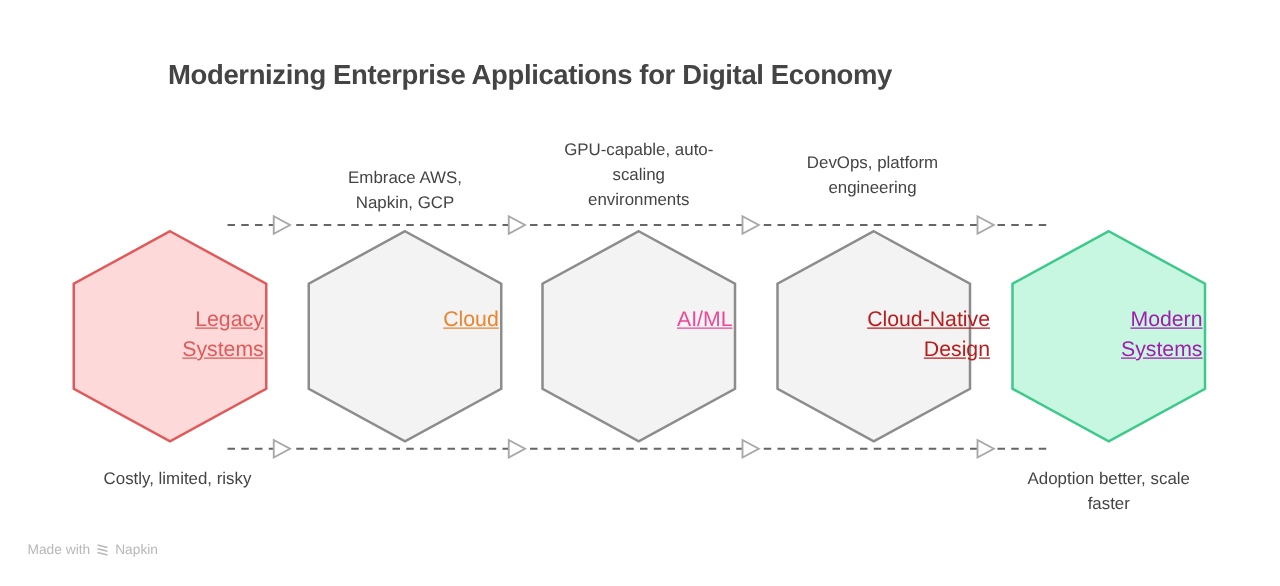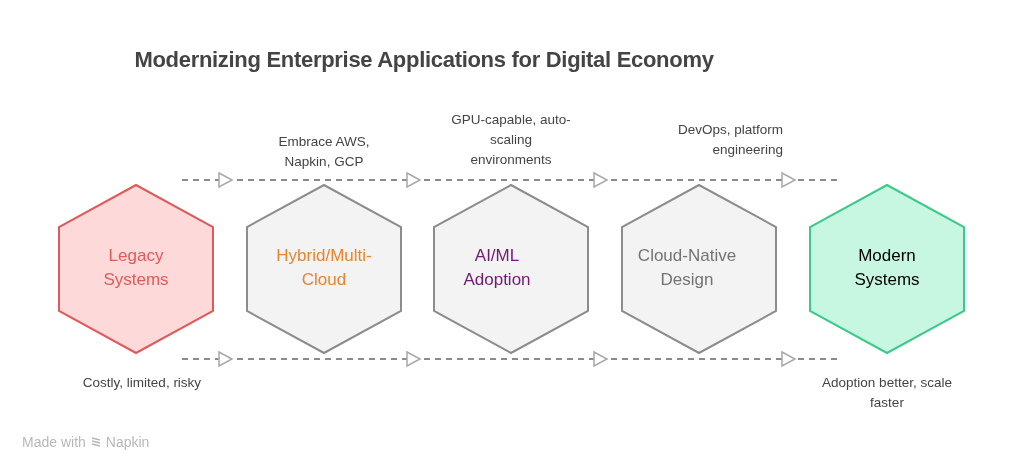--- a/index.html
+++ b/index.html
@@ -1,21 +1,21 @@
 <!DOCTYPE html>
 <html><head>
   <meta charset="utf-8">
   <style>
     html, body { margin: 0; padding: 0; background: #ffffff; }
     body { width: 1024px; height: 469px; position: relative; overflow: hidden; font-family: "Liberation Sans", sans-serif; }
     .title { position: absolute; left: 0; width: 848px; top: 47px; text-align: center; font-family: "Liberation Sans", sans-serif; font-weight: bold; font-size: 22px; color: #444444; letter-spacing: -0.3px; }
     svg.canvas { position: absolute; left: 0; top: 0; }
     .note { position: absolute; width: 170px; text-align: center; font-size: 13.5px; line-height: 20px; color: #444444; }
-    .hex-label { position: absolute; width: 150px; text-align: center; font-size: 17px; line-height: 24px; }
-    .footer { position: absolute; left: 22px; top: 434px; font-size: 14px; color: #b8b8b8; display: flex; align-items: center; gap: 4px; }
+    .hex-label { position: absolute; width: 150px; text-align: right; font-size: 17px; line-height: 24px; text-decoration: underline; }
+    .footer { position: absolute; left: 22px; top: 434px; font-size: 11px; color: #b8b8b8; display: flex; align-items: center; gap: 4px; }
   </style>
 </head>
 <body>
 
 <div class="title">Modernizing Enterprise Applications for Digital Economy</div>
 
 <svg class="canvas" width="1024" height="469">
   <g id="connectors">
       <line x1="182" x2="842" y1="180" y2="180" stroke="#666666" stroke-width="1.6" stroke-dasharray="6 5"></line>
       <path d="M219 173 L232 180 L219 187 Z" fill="#ffffff" stroke="#a8a8a8" stroke-width="1.5"></path>
@@ -36,47 +36,45 @@
       <polygon points="887,185 964,227 964,311 887,353 810,311 810,227" fill="#c8f7e1" stroke="#3dc98a" stroke-width="2"></polygon>
     </g>
 </svg>
 
 <div id="labels">
     <div class="hex-label" style="left: 61px; top: 244px; color: rgb(224, 90, 90);">
       <div>Legacy</div>
       <div>Systems</div>
     </div>
     <div class="hex-label" style="left: 249px; top: 244px; color: rgb(232, 133, 46);">
-      <div>Hybrid/Multi-</div>
       <div>Cloud</div>
     </div>
-    <div class="hex-label" style="left: 422px; top: 244px; color: #701a75;">
+    <div class="hex-label" style="left: 436px; top: 244px; color: #ec4899;">
       <div>AI/ML</div>
-      <div>Adoption</div>
     </div>
-    <div class="hex-label" style="left: 612px; top: 244px; color: #737373;">
+    <div class="hex-label" style="left: 642px; top: 244px; color: #b91c1c;">
       <div>Cloud-Native</div>
       <div>Design</div>
     </div>
-    <div class="hex-label" style="left: 812px; top: 244px; color: #000000;">
+    <div class="hex-label" style="left: 812px; top: 244px; color: #a21caf;">
       <div>Modern</div>
       <div>Systems</div>
     </div>
   </div>
 
 <div class="note" style="left:239px; top:132px;">
   <div>Embrace AWS,</div>
   <div>Napkin, GCP</div>
 </div>
 <div class="note" style="left:426px; top:110px;">
   <div>GPU-capable, auto-</div>
   <div>scaling</div>
   <div>environments</div>
 </div>
-<div class="note" style="left:613px; top:120px;text-align:right;">
+<div class="note" style="left:613px; top:120px;">
   <div>DevOps, platform</div>
   <div>engineering</div>
 </div>
 
 <div class="note" style="left:57px; top:373px;">
   <div>Costly, limited, risky</div>
 </div>
 <div class="note" style="left:802px; top:373px;">
   <div>Adoption better, scale</div>
   <div>faster</div>

